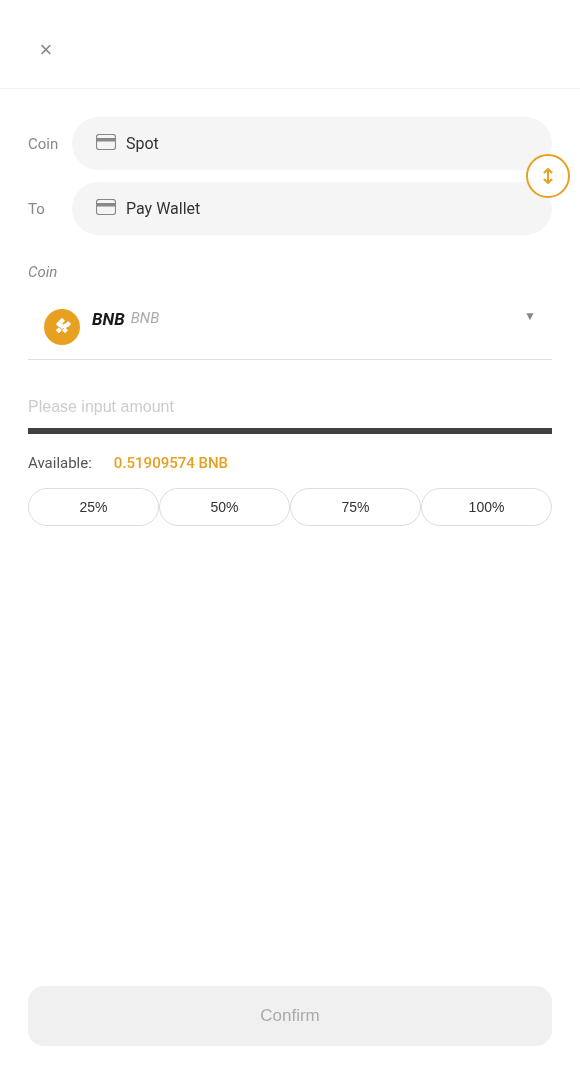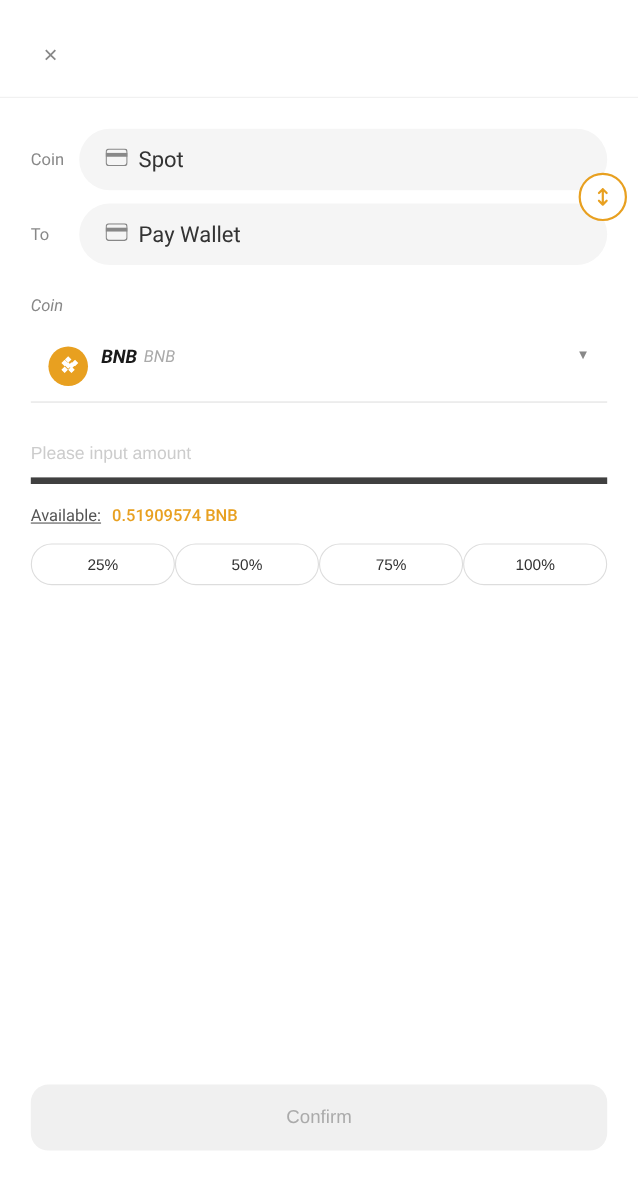--- a/index.html
+++ b/index.html
@@ -77,21 +77,21 @@
     }
 
     .from-to-input {
       flex: 1;
       background: #f5f5f5;
       border-radius: 28px;
       padding: 16px 24px;
       display: flex;
       align-items: center;
       gap: 10px;
-      font-size: 20px;
+      font-size: 16px;
       color: #333;
     }
 
     .from-to-input .card-icon {
       font-size: 18px;
       color: #666;
     }
 
     .swap-btn {
       position: absolute;
@@ -190,22 +190,21 @@
     .available-row {
       display: flex;
       align-items: center;
       margin-top: 20px;
       margin-bottom: 16px;
       font-size: 15px;
     }
 
     .available-label {
       color: #555;
-      margin-right: 10px;
-      text-decoration: underline;
+      margin-right: 22px;
     }
 
     .available-value {
       color: #e8a020;
       font-weight: 500;
     }
 
     .percentage-buttons {
       display: flex;
       margin-top: 6px;

